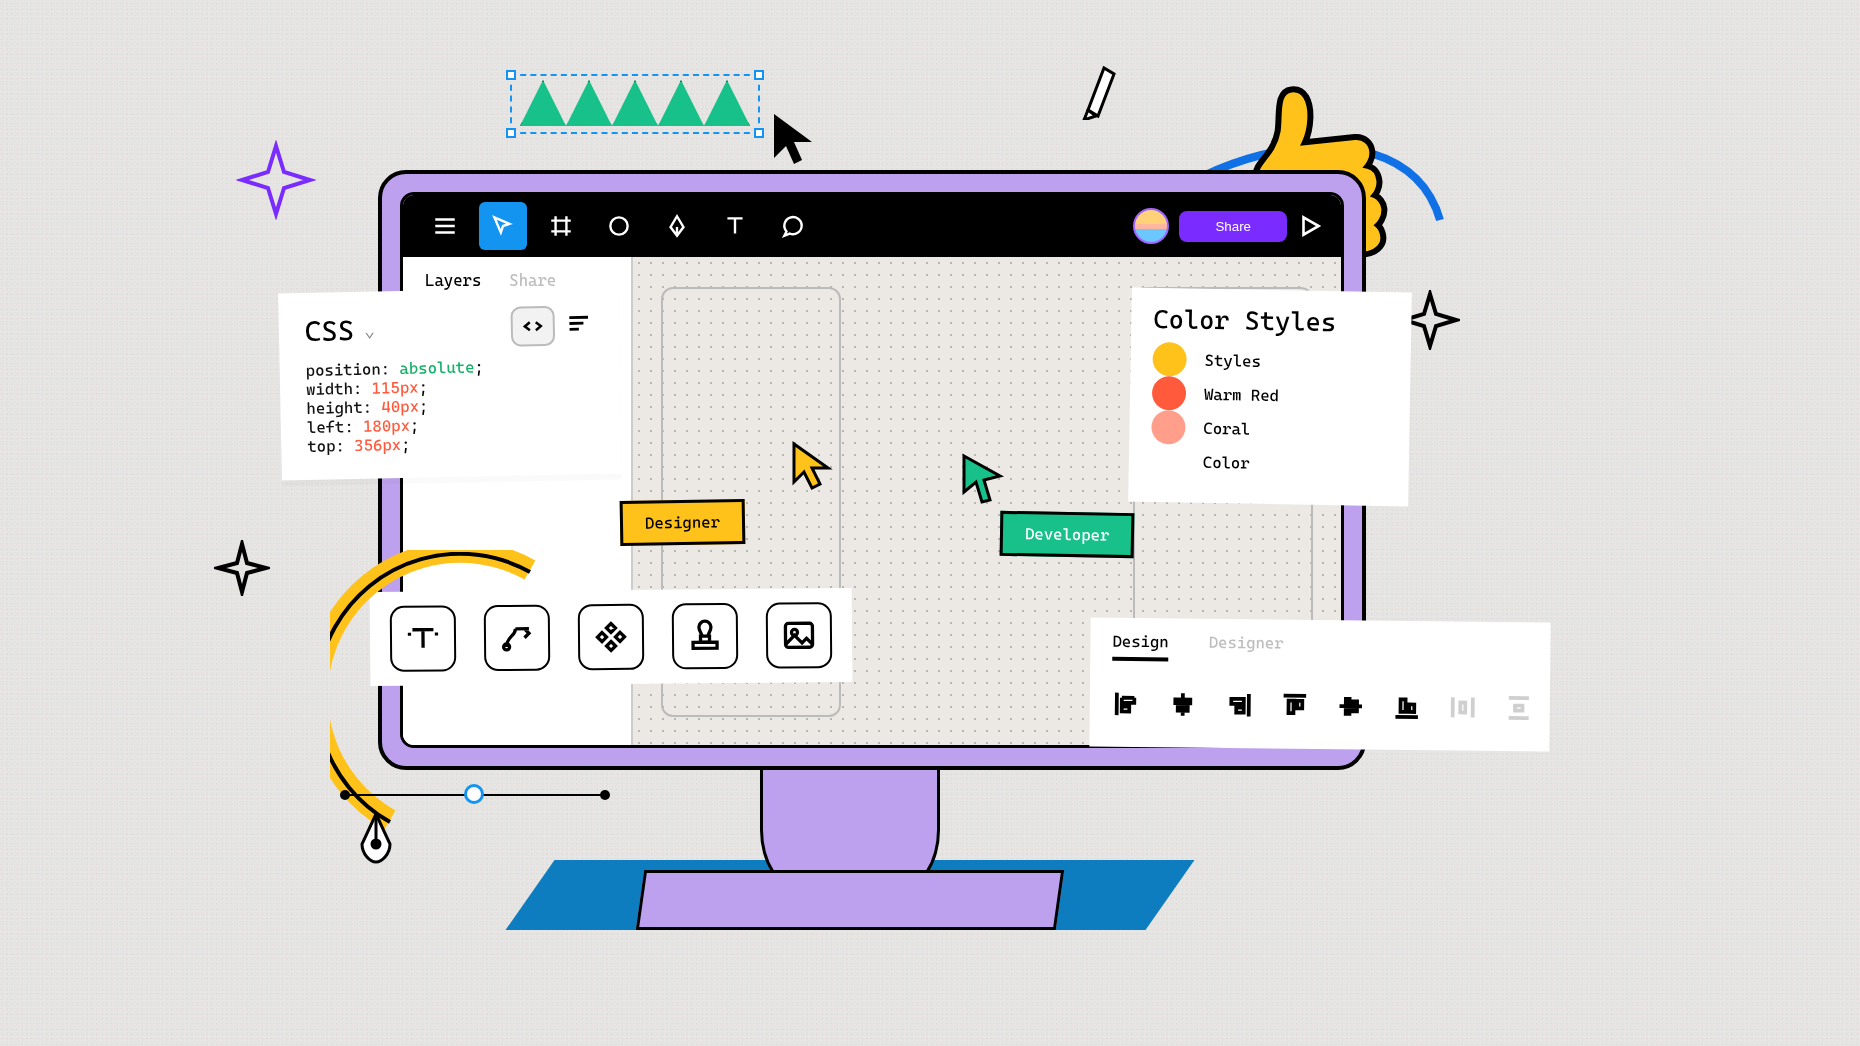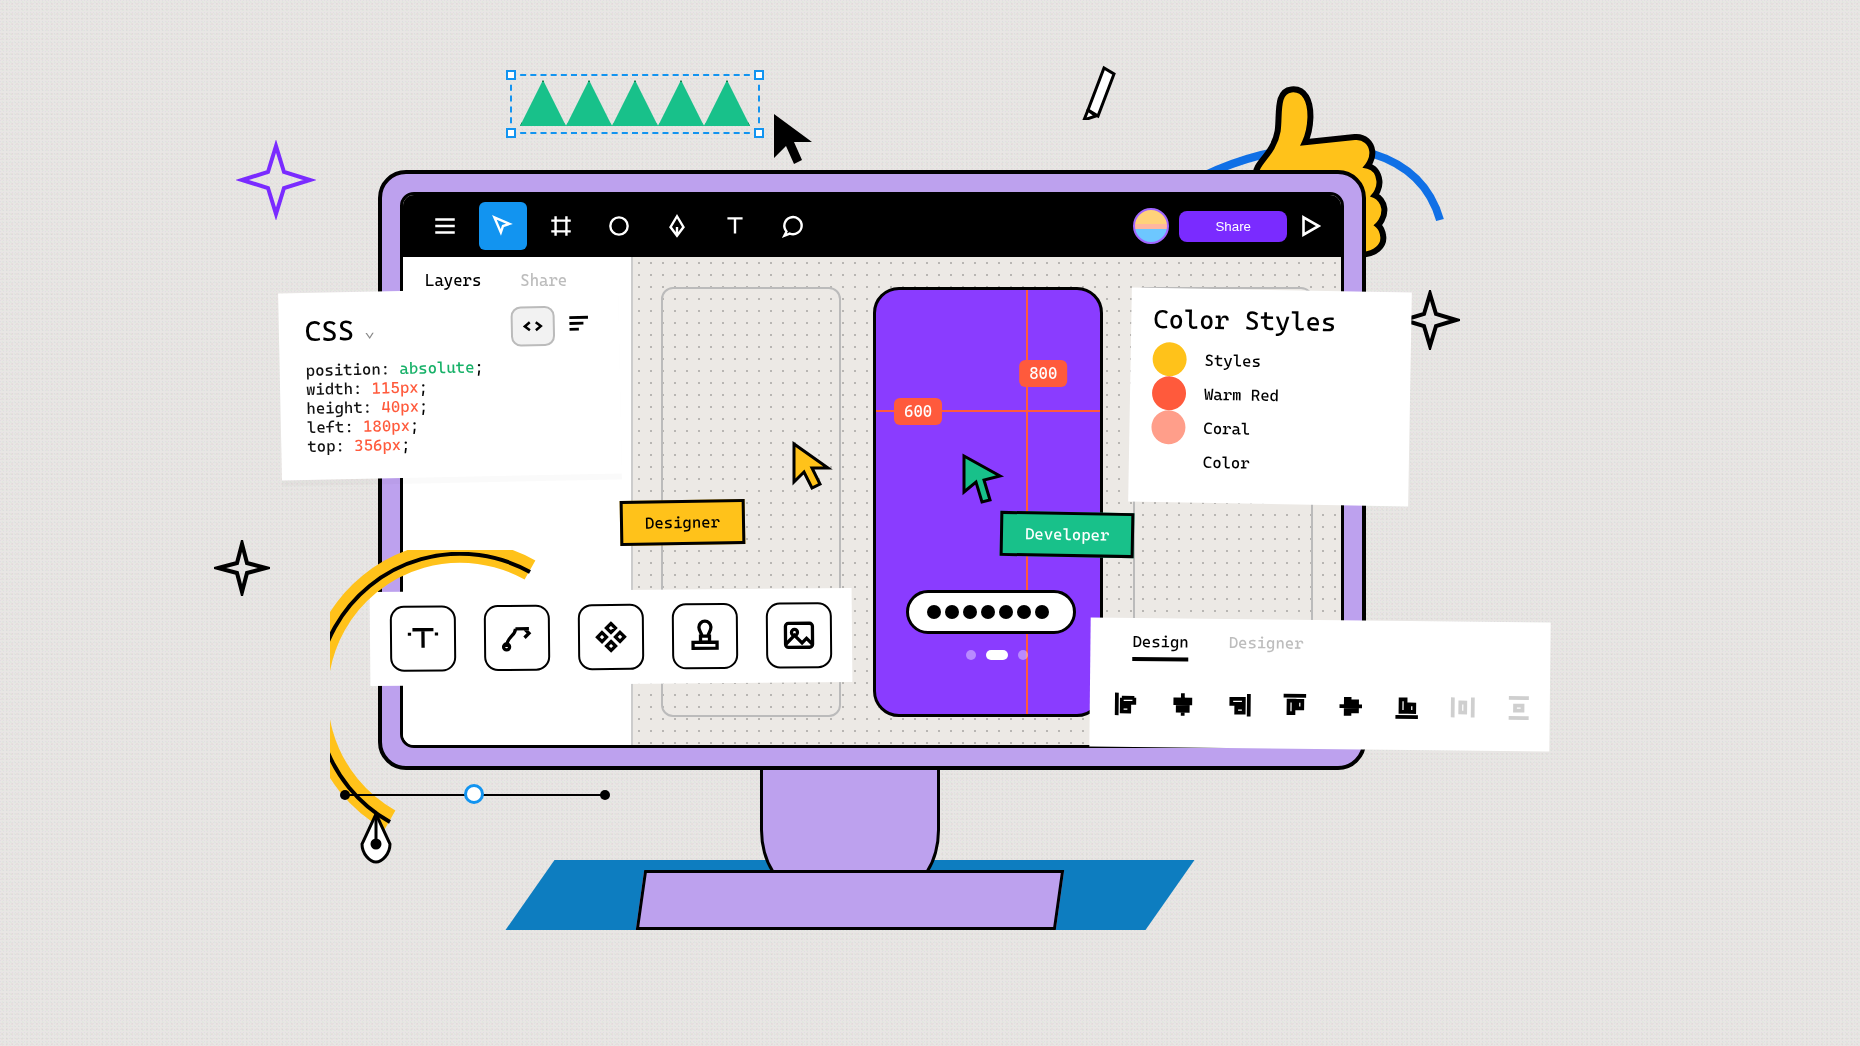--- a/index.html
+++ b/index.html
@@ -94,21 +94,21 @@
     border: none; border-radius: 8px;
     padding: 8px 36px; font: 600 20px/1 inherit;
   }
   .play-outline {
     width: 26px; height: 26px; color:#fff;
   }
 
   
   .workspace { position: absolute; left:0; right:0; top:62px; bottom:0; display:flex; }
   .left-panel { width: 230px; background:#fff; border-right:2px solid #ccc; }
-  .panel-tabs { display:flex; gap:39px; padding:14px 22px; font: 28px/1 inherit; }
+  .panel-tabs { display:flex; gap:28px; padding:14px 22px; font: 28px/1 inherit; }
   .panel-tabs .inactive { color:#bdbdbd; }
   .canvas-area {
     flex:1; position:relative;
     background:
       radial-gradient(circle, #b8b6b3 1.2px, transparent 1.2px) 0 0/12px 12px,
       #ece9e5;
   }
   .frame-outline {
     position:absolute; border:2px solid #bbb; border-radius:12px; background:transparent;
   }
@@ -191,21 +191,21 @@
 
   
   .design-panel{
     position:absolute; left:1090px; top:620px;
     width:460px; background:#fff; padding:14px 22px 26px;
     transform:rotate(.6deg);
     font:26px/1 inherit;
   }
   .dp-tabs{display:flex; gap:40px; padding-bottom:10px;}
   .dp-tabs .inactive{color:#bdbdbd;}
-  .dp-tabs .active{position:relative;margin-left:20px;}
+  .dp-tabs .active{position:relative;}
   .dp-tabs .active::after{content:"";position:absolute;left:0;right:0;bottom:-10px;height:4px;background:#000;}
   .align-row{display:flex; gap:26px; margin-top:26px;}
   .align-row span{width:34px;height:34px;display:flex;align-items:center;justify-content:center;}
   .align-row svg{width:30px;height:30px;stroke:#000;stroke-width:3;fill:none;}
   .align-row .dim svg{stroke:#cfcfcf;}
 
   
   .sparkle{position:absolute;}
   .zigzag{
     position:absolute; left:520px; top:80px; width:230px; height:46px;
@@ -334,42 +334,20 @@
       <div class="workspace">
         <div class="left-panel">
           <div class="panel-tabs">
             <span>Layers</span>
             <span class="inactive">Share</span>
           </div>
         </div>
         <div class="canvas-area">
           <div class="frame-outline" style="left:28px;top:30px;width:180px;height:430px"></div>
           <div class="frame-outline" style="left:500px;top:30px;width:180px;height:430px"></div>
-          <div class="phone-frame">
-            <div class="guide-v"></div>
-            <div class="guide-h"></div>
-            <div class="dim-badge dim-800">800</div>
-            <div class="dim-badge dim-600">600</div>
-            <div class="pill">
-              <div class="dots">
-                  <span></span>
-                  <span></span>
-                  <span></span>
-                  <span></span>
-                  <span></span>
-                  <span></span>
-                  <span></span>
-                </div>
-            </div>
-            <div class="pager">
-                <span></span>
-                <span class="active"></span>
-                <span></span>
-              </div>
-          </div>
         </div>
       </div>
     </div>
   </div>
 
   <div class="css-card">
     <div class="css-card-head">
       <span class="css-title">CSS</span>
       <span class="chev">⌄</span>
       <span class="code-chip">

